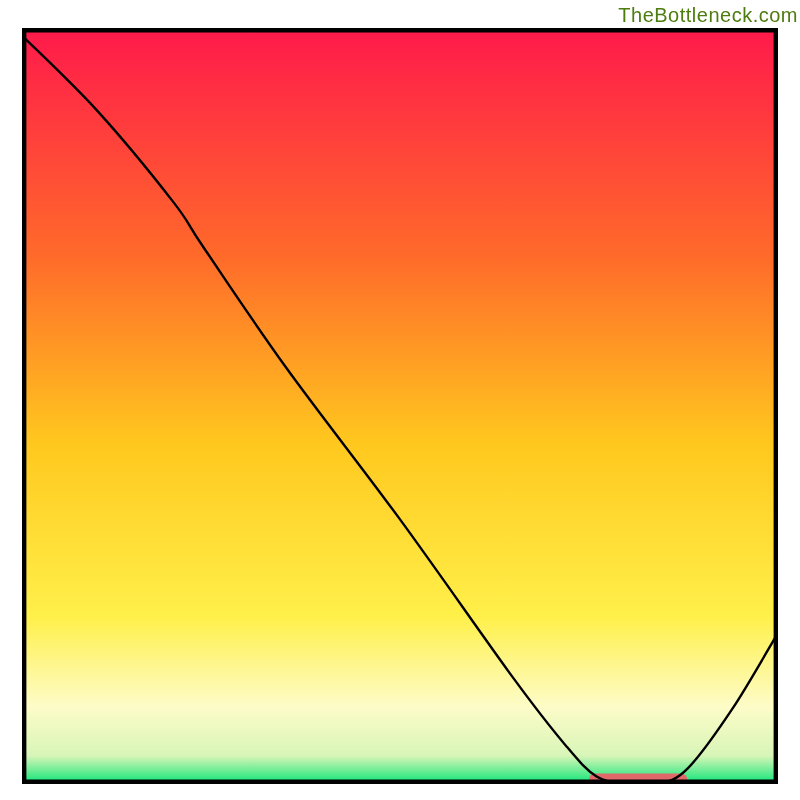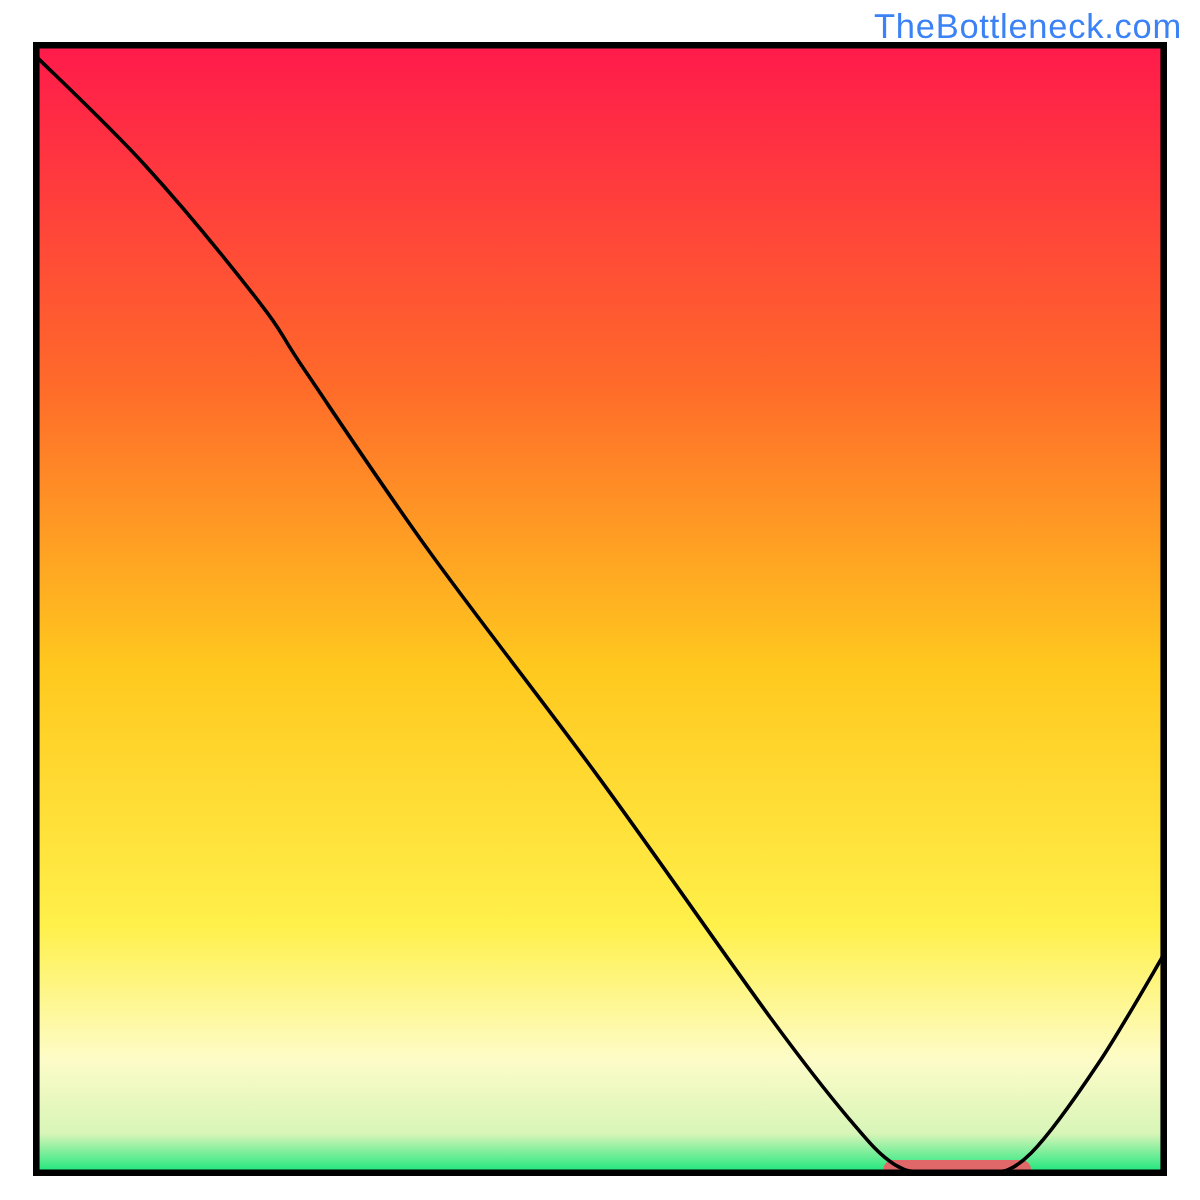--- a/index.html
+++ b/index.html
@@ -12,23 +12,23 @@
     font-family: Arial, Helvetica, sans-serif;
   }
   #stage {
     position: relative;
     width: 800px;
     height: 800px;
   }
   #watermark {
     position: absolute;
     top: 4px;
-    right: 12px;
-    font-size: 23px;
-    color: #3b82f6;
+    right: 2px;
+    font-size: 20px;
+    color: #4d7c0f;
     letter-spacing: 0.5px;
     user-select: none;
   }
   
   #plot {
     position: absolute;
     left: 22px;
     top: 28px;
     width: 756px;   
     height: 756px;  

